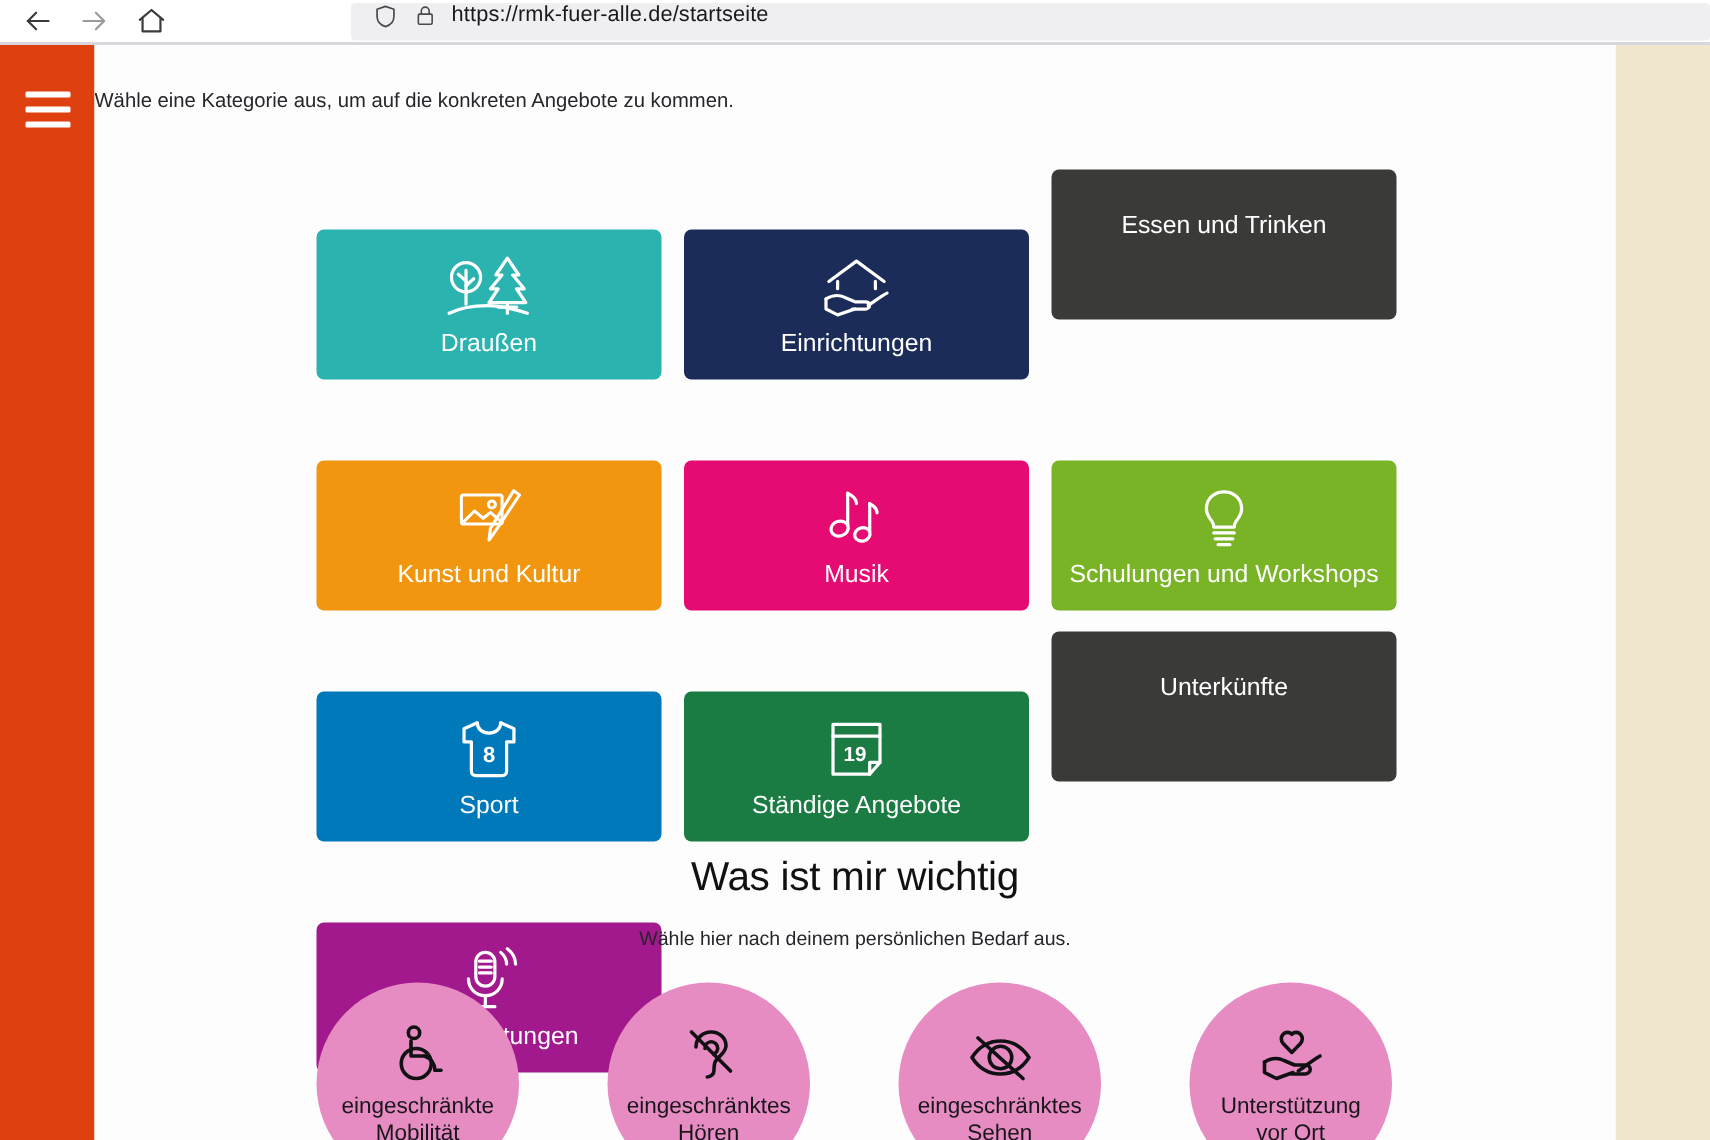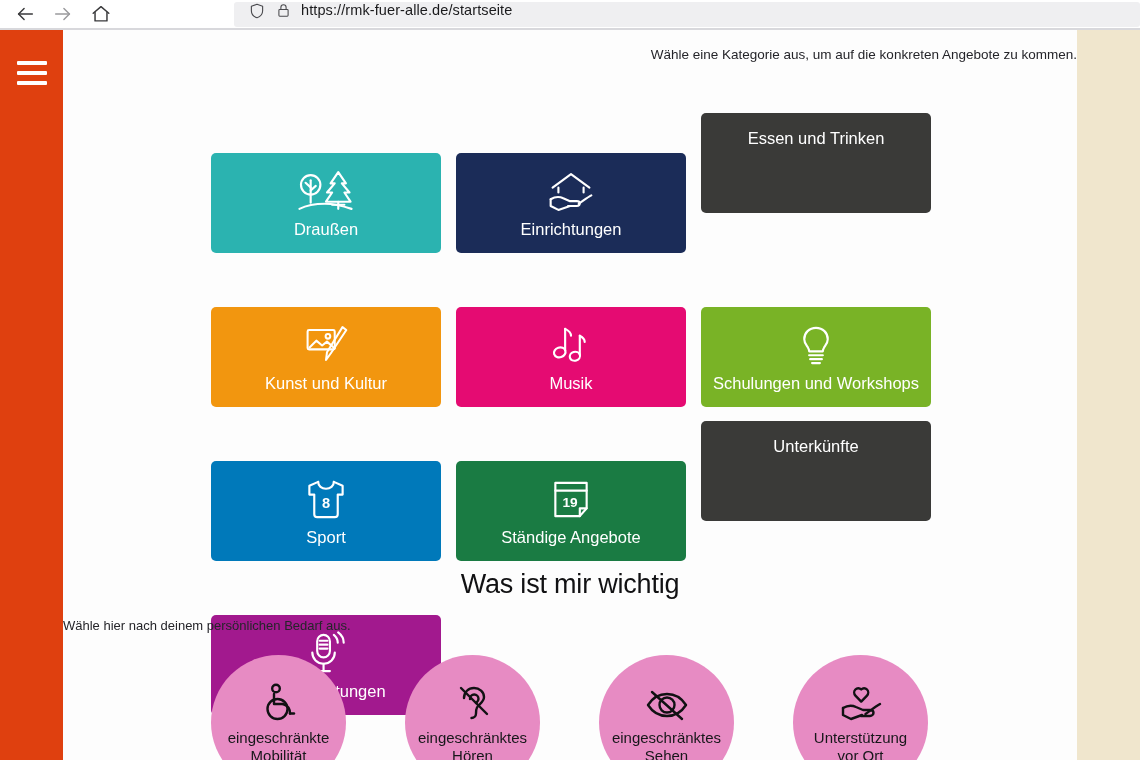--- a/index.html
+++ b/index.html
@@ -51,55 +51,55 @@
     position: absolute; left: 63px; top: 0; width: 1014px; height: 730px;
     background: #fdfdfd;
     overflow: hidden;
   }
 
   .h1 {
     text-align: center; font-size: 29px; font-weight: bold; color: #111113;
     margin-top: 17px; letter-spacing: -0.2px;
   }
   .sub {
-    text-align: right; font-size: 13.5px; color: #25252a; margin-top: 17px;
+    text-align: left; font-size: 13.5px; color: #25252a; margin-top: 29px;
   }
 
   
   .grid {
     position: absolute; left: 148px; top: 83px;
     width: 720px;
   }
   .row { display: flex; gap: 15px; margin-bottom: 14px; }
   .tile {
     width: 230px; height: 100px; border-radius: 5px;
     position: relative; box-sizing: border-box;
     display: flex; flex-direction: column; align-items: center;
     cursor: pointer;
   }
   .tile.centered { justify-content: center; margin-top: 40px; }
-  .tile.topalign { justify-content: flex-start; padding-top: 16px; }
+  .tile.topalign { justify-content: flex-start; padding-top: 28px; }
   .tile .ticon { height: 48px; display:flex; align-items:center; justify-content:center; }
   .tile .tlabel {
     color: #fff; font-size: 16.5px; text-align: center; line-height: 1.12;
     margin-top: 4px; padding: 0 6px;
   }
   .tile.topalign .tlabel { margin-top: 0; font-size: 16.5px; }
   .tile .ticon svg { display: block; }
   .placeholder-row { display: flex; gap: 15px; }
 
   
   .h2 {
     position: absolute; left: 0; top: 539px; width: 1014px;
     text-align: center; font-size: 27px; font-weight: normal; color: #111113;
     letter-spacing: -0.2px;
   }
   .sub2 {
     position: absolute; left: 0; top: 588px; width: 1014px;
-    text-align: left; font-size: 13px; color: #25252a;
+    text-align: center; font-size: 13px; color: #25252a;
   }
   .circles {
     position: absolute; left: 148px; top: 625px; width: 780px;
     display: flex; gap: 59px;
   }
   .circle {
     width: 135px; height: 135px; border-radius: 50%;
     background: #e78bc3;
     display: flex; flex-direction: column; align-items: center; justify-content: center;
     cursor: pointer;

